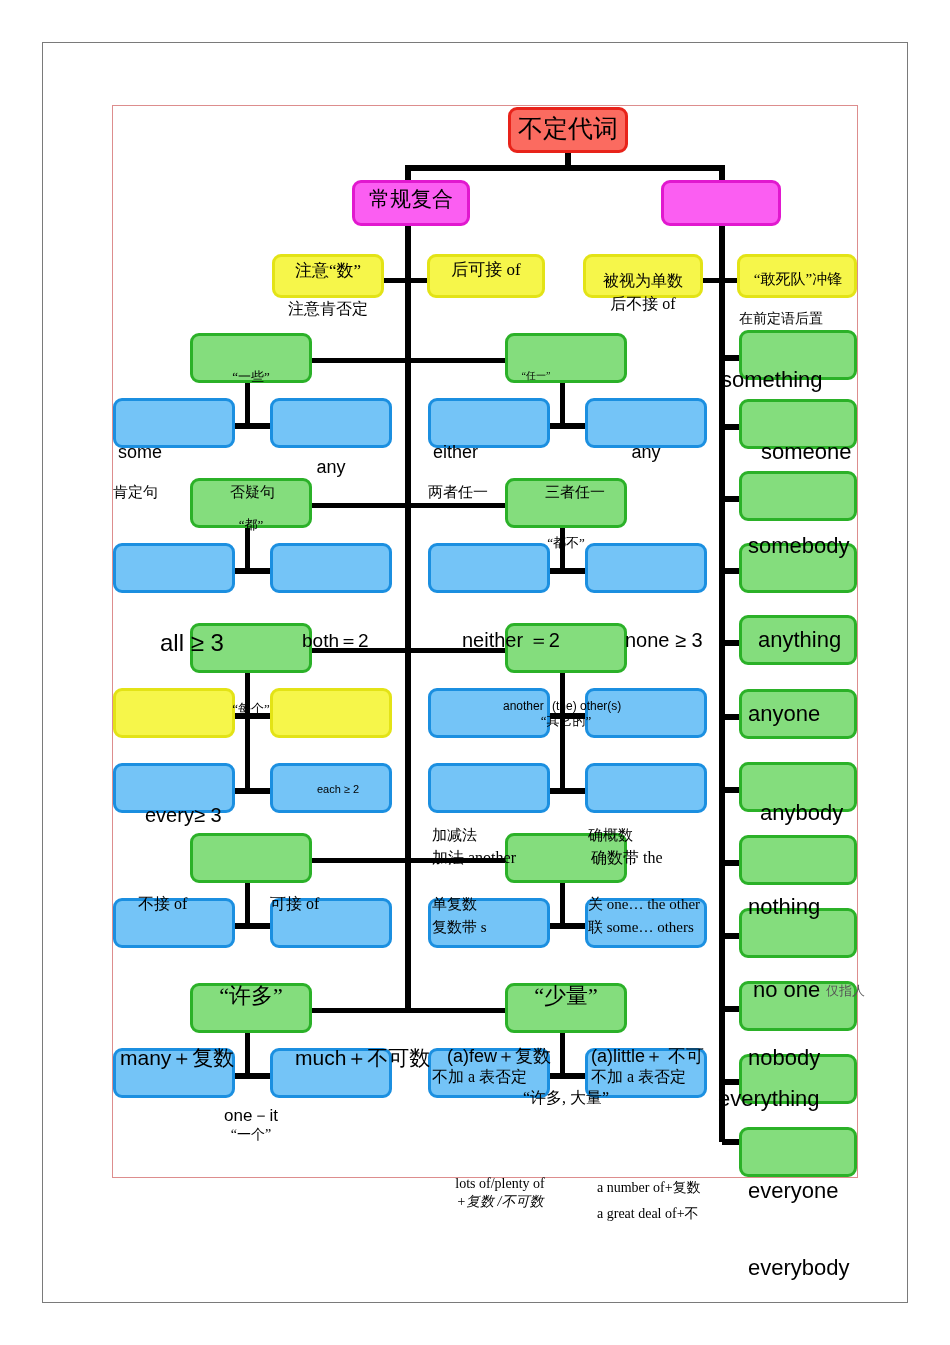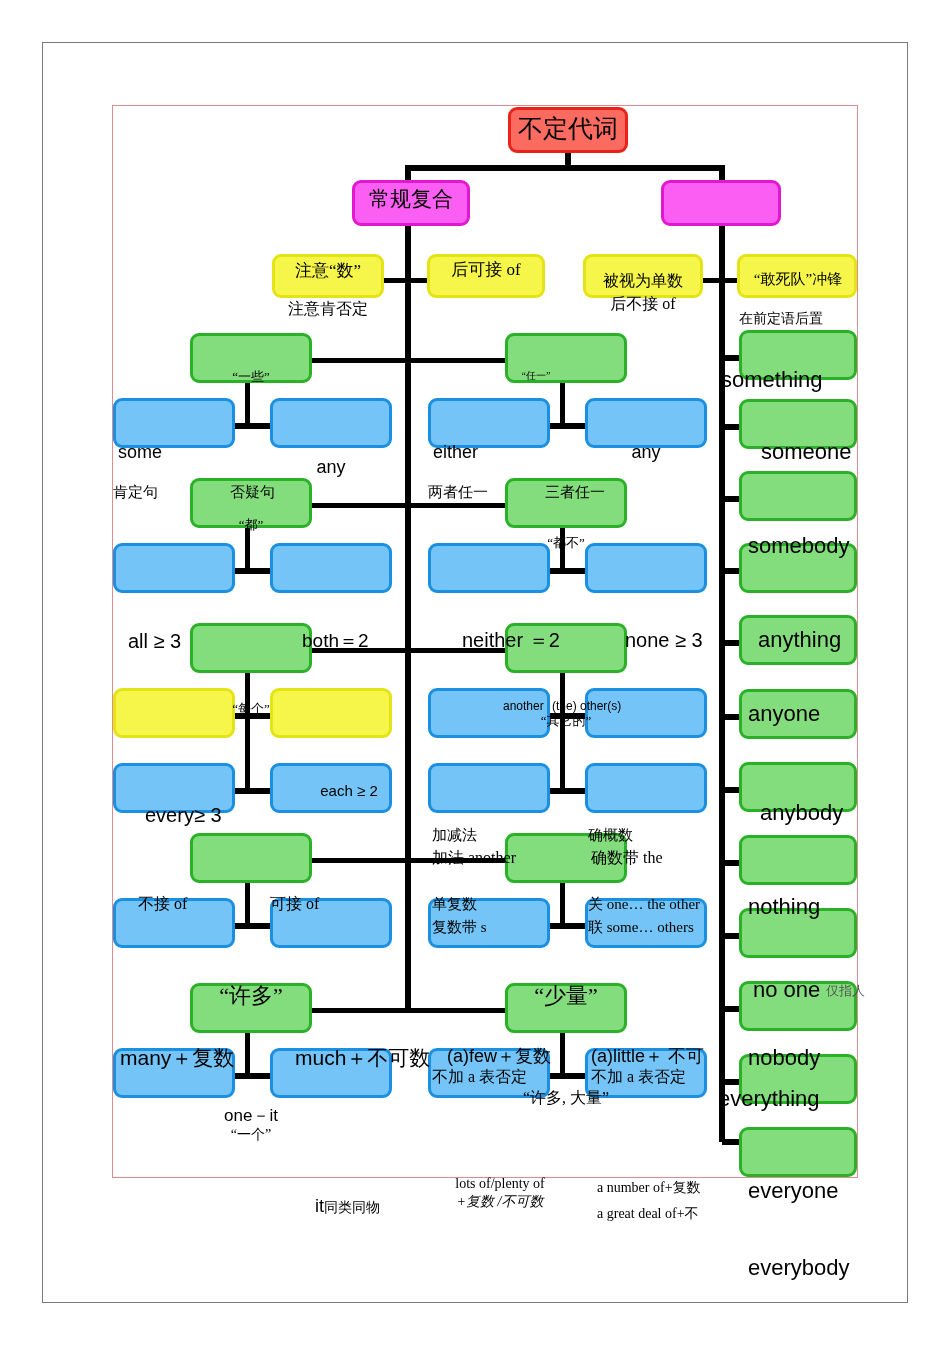--- a/index.html
+++ b/index.html
@@ -193,26 +193,26 @@
   <div class="lbl cn" style="left:737px;top:271px;width:122px;font-size:15px;text-align:center;">“敢死队”冲锋</div>
   <div class="lbl cn" style="left:739px;top:311px;width:124px;font-size:14px;text-align:left;">在前定语后置</div>
 
   <div class="lbl cn" style="left:190px;top:370px;width:122px;font-size:13px;text-align:center;">“一些”</div>
   <div class="lbl en" style="left:118px;top:442px;font-size:18px;">some</div>
   <div class="lbl en" style="left:270px;top:457px;width:122px;font-size:18px;text-align:center;">any</div>
   <div class="lbl cn" style="left:113px;top:484px;font-size:15px;">肯定句</div>
   <div class="lbl cn" style="left:230px;top:484px;font-size:15px;">否疑句</div>
 
   <div class="lbl cn" style="left:190px;top:518px;width:122px;font-size:13px;text-align:center;">“都”</div>
-  <div class="lbl en" style="left:128px;top:630px;font-size:20px;">all ≥ 3</div>
+  <div class="lbl en" style="left:160px;top:630px;font-size:24px;">all ≥ 3</div>
   <div class="lbl en" style="left:302px;top:630px;font-size:19px;">both＝2</div>
 
   <div class="lbl cn" style="left:190px;top:702px;width:122px;font-size:13px;text-align:center;">“每个”</div>
   <div class="lbl en" style="left:145px;top:804px;font-size:20px;">every≥ 3</div>
-  <div class="lbl en" style="left:270px;top:783px;width:136px;font-size:15px;text-align:center;padding-left:11px;">each ≥ 2</div>
+  <div class="lbl en" style="left:270px;top:783px;width:136px;font-size:11px;text-align:center;">each ≥ 2</div>
 
   <div class="lbl cn" style="left:138px;top:895px;font-size:16px;">不接 of</div>
   <div class="lbl cn" style="left:270px;top:895px;font-size:16px;">可接 of</div>
 
   <div class="lbl cn" style="left:190px;top:984px;width:122px;font-size:22px;text-align:center;">“许多”</div>
   <div class="lbl en" style="left:120px;top:1046px;font-size:21px;">many＋复数</div>
   <div class="lbl en" style="left:295px;top:1046px;font-size:21px;">much＋不可数</div>
   <div class="lbl en" style="left:190px;top:1106px;width:122px;font-size:17px;text-align:center;">one－it</div>
   <div class="lbl cn" style="left:190px;top:1127px;width:122px;font-size:14px;text-align:center;">“一个”</div>
 
@@ -254,21 +254,18 @@
   <div class="lbl en" style="left:748px;top:702px;width:72px;font-size:22px;line-height:1.12;">anyone</div>
   <div class="lbl en" style="left:760px;top:801px;font-size:22px;">anybody</div>
   <div class="lbl en" style="left:748px;top:895px;width:66px;font-size:22px;line-height:1.12;">nothing</div>
   <div class="lbl en" style="left:753px;top:978px;font-size:22px;">no one</div>
   <div class="lbl cn" style="left:826px;top:984px;font-size:13px;color:#555;">仅指人</div>
   <div class="lbl en" style="left:748px;top:1046px;width:72px;font-size:22px;line-height:1.12;">nobody</div>
   <div class="lbl en" style="left:718px;top:1087px;font-size:22px;">everything</div>
   <div class="lbl en" style="left:748px;top:1179px;width:75px;font-size:22px;line-height:1.12;">everyone</div>
   <div class="lbl en" style="left:748px;top:1256px;font-size:22px;">everybody</div>
 
-  <div class="lbl" style="left:295px;top:1176px;font-size:18px;">
-    <span class="en">it</span><span class="cn" style="font-size:14px;">同类同物</span>
-  </div>
   <div class="lbl cn center" style="left:430px;top:1176px;width:140px;font-size:14px;">lots of/plenty of</div>
   <div class="lbl cn center" style="left:430px;top:1194px;width:140px;font-size:14px;font-style:italic;">+复数 /不可数</div>
   <div class="lbl cn" style="left:597px;top:1180px;font-size:14px;">a number of+复数</div>
   <div class="lbl cn" style="left:597px;top:1206px;font-size:14px;">a great deal of+不</div>
 
 </div>
 
 </body></html>

